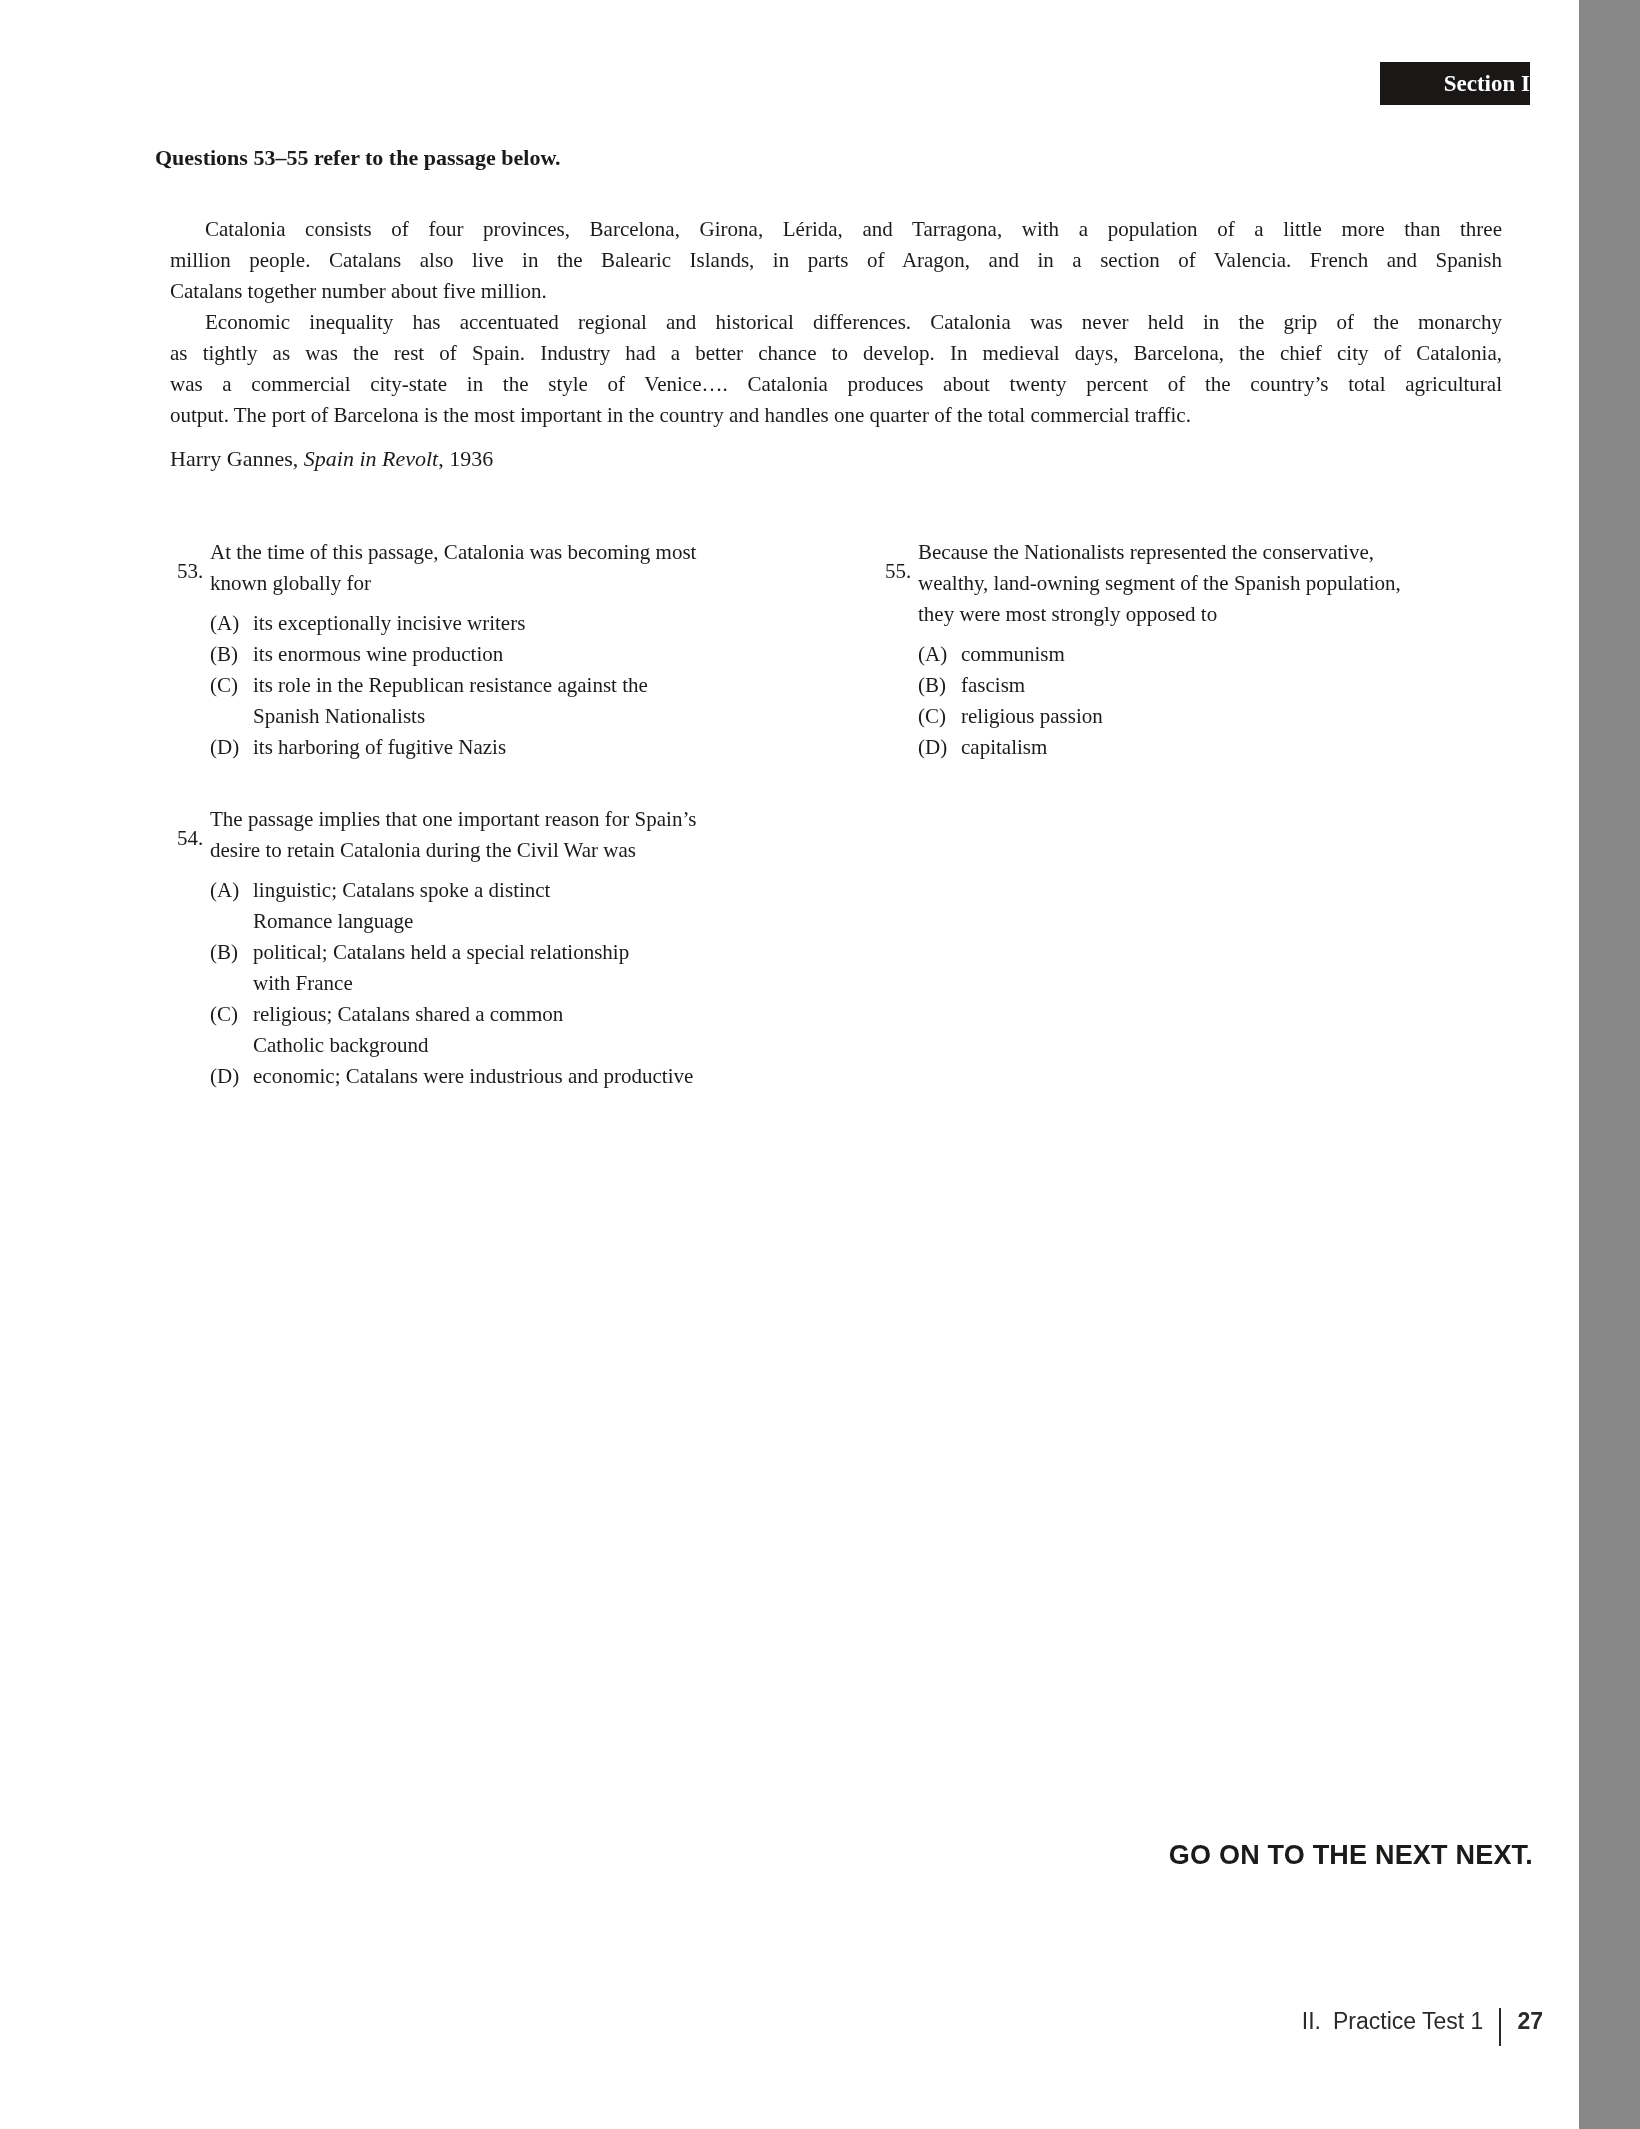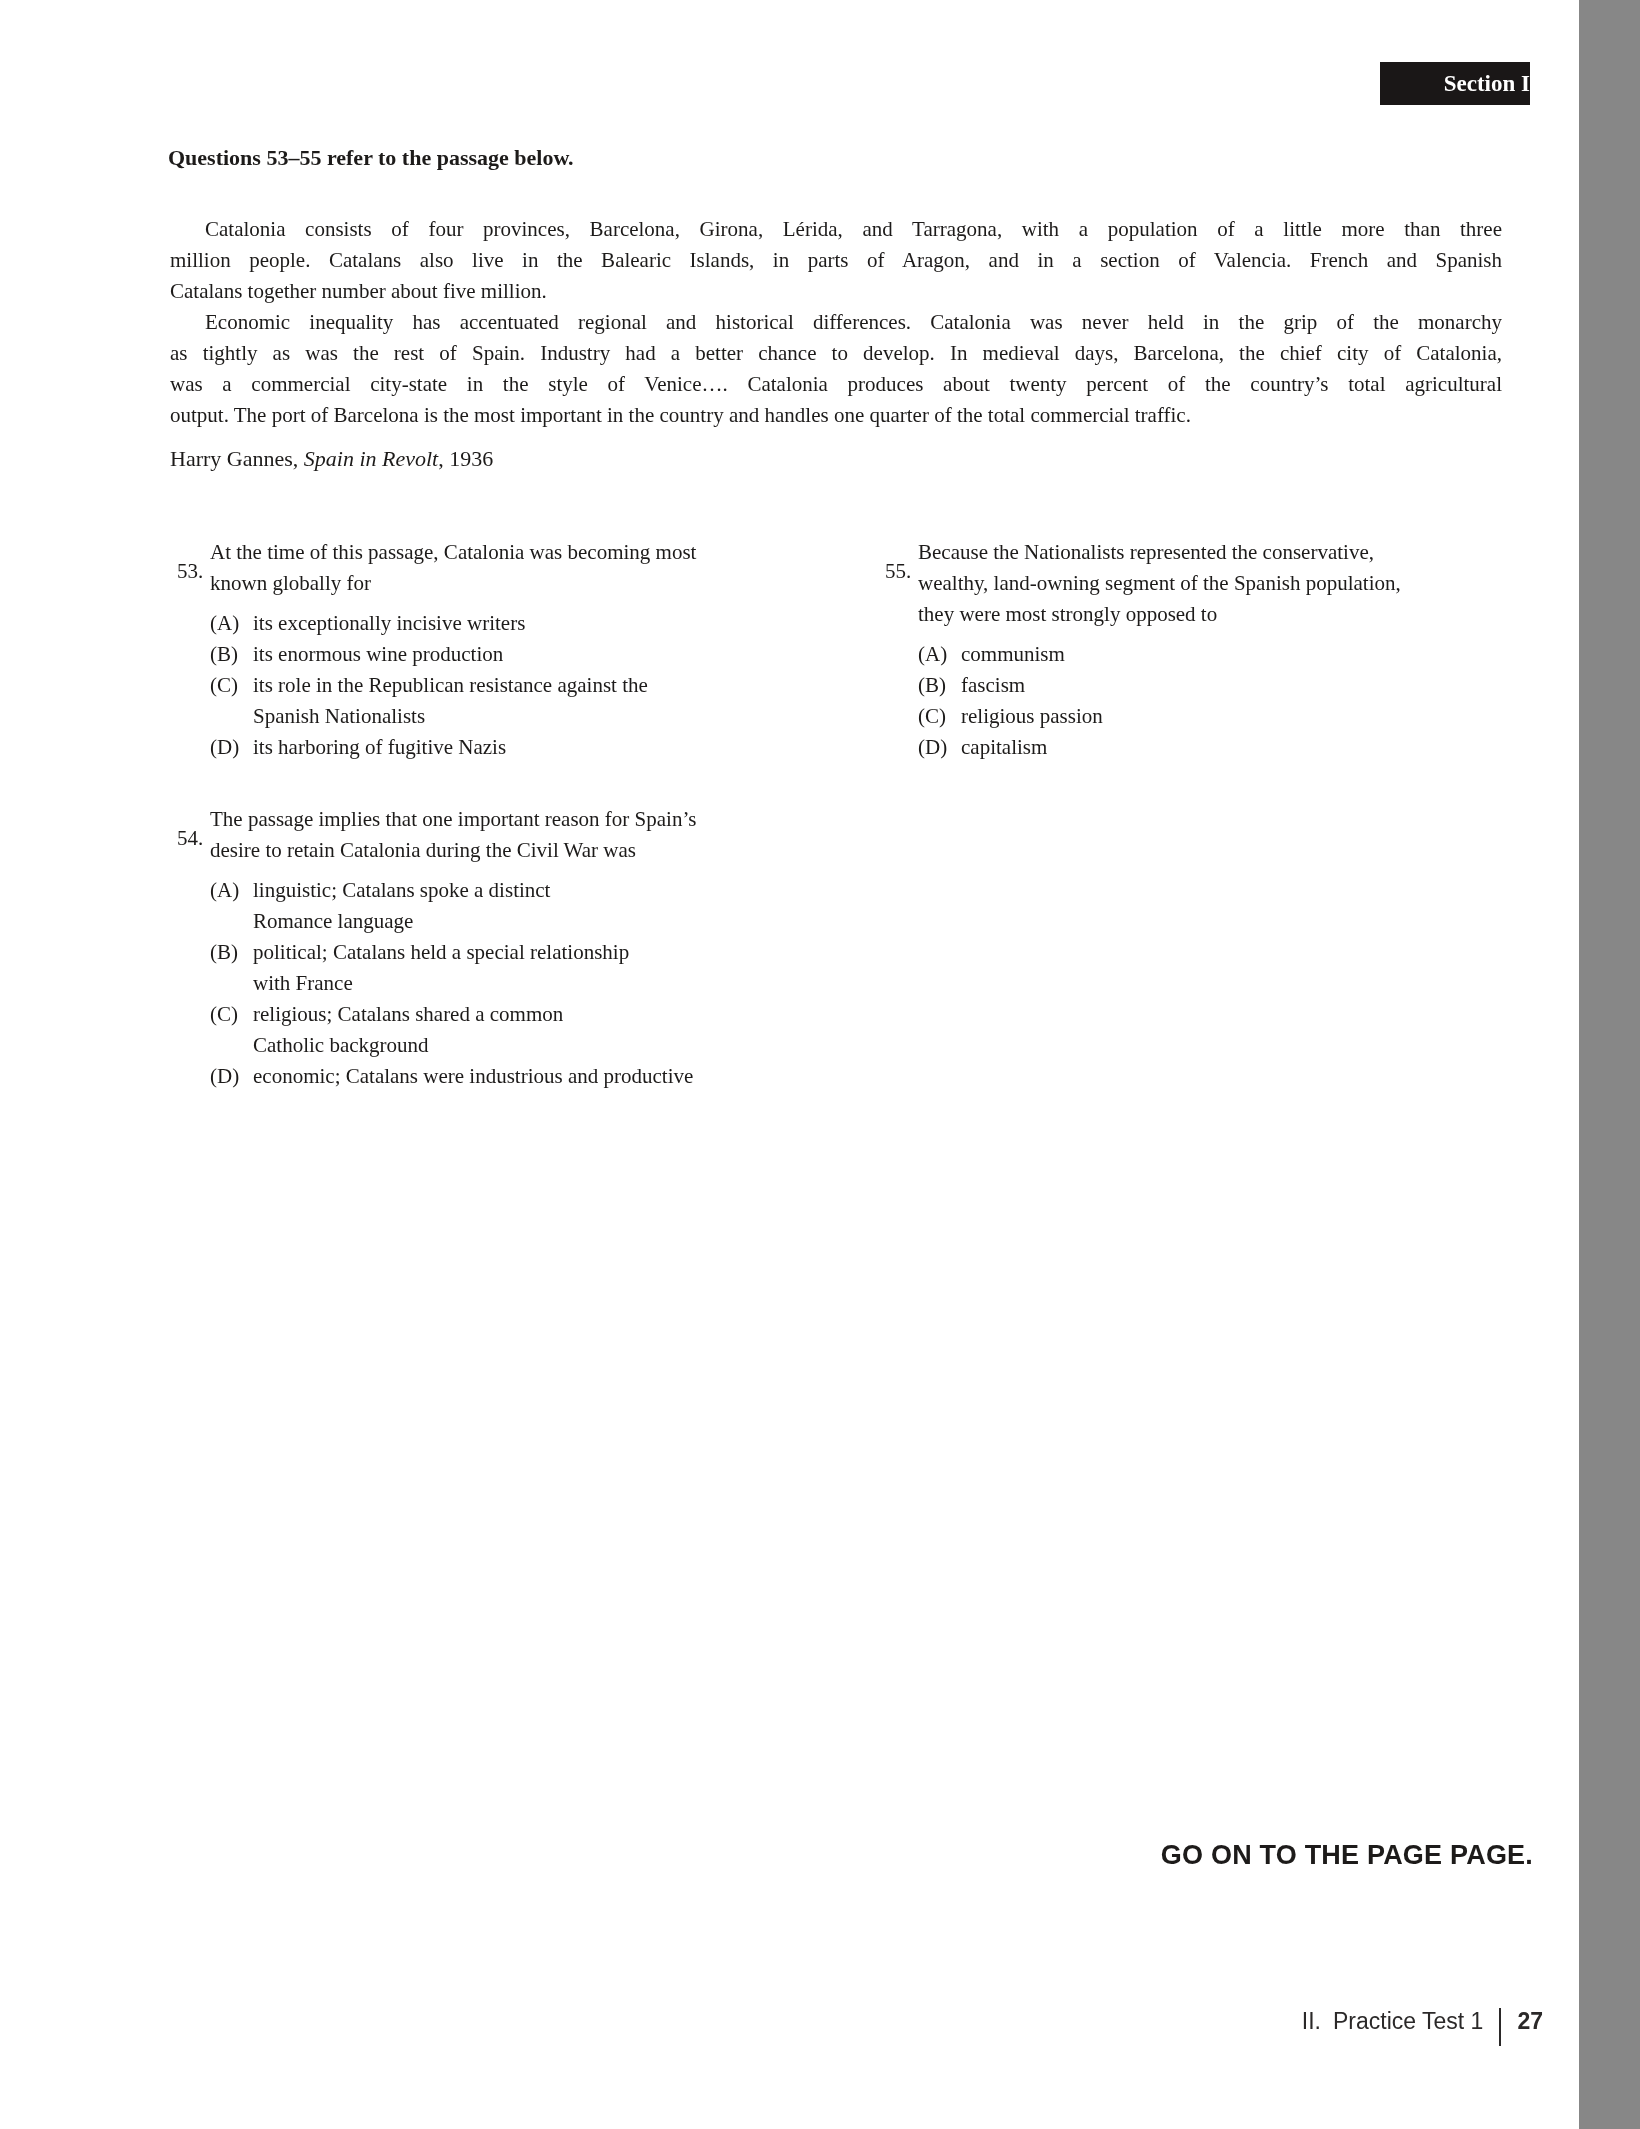--- a/index.html
+++ b/index.html
@@ -19,21 +19,21 @@
     position:absolute;top:0;right:0;width:61px;height:2129px;
     background:var(--sidebar-color);
   }
   .section-badge{
     position:absolute;left:1380px;top:62px;width:150px;height:43px;
     background:var(--badge-bg);color:var(--badge-text);
     font-weight:bold;font-size:23px;line-height:43px;text-align:right;
   }
   .questions-heading{
     position:absolute;left:155px;top:143px;
-    font-weight:bold;font-size:22px;line-height:30px;margin-left:13px;
+    font-weight:bold;font-size:22px;line-height:30px;
   }
   .passage{
     position:absolute;left:170px;top:214px;width:1332px;
     font-size:21px;
   }
   .pline{
     line-height:31px;
     text-align:justify;
     text-align-last:justify;
   }
@@ -196,20 +196,20 @@
               <div class="opttext">
                 <div class="qline">capitalism</div>
               </div>
             </div>
           </div>
         </div>
       </div>
     </div>
 </div>
 
-<div class="go-on">GO ON TO THE PAGE PAGE.</div>
+<div class="go-on">GO ON TO THE NEXT NEXT.</div>
 
 <div class="footer">
   <span class="sect">II.</span>
   <span>Practice Test 1</span>
   <span class="divider"></span>
   <span class="pgnum">27</span>
 </div>
 
 </body></html>

